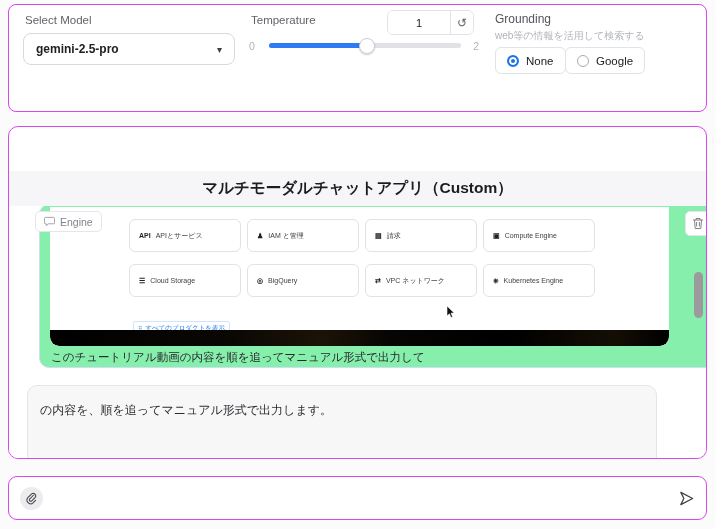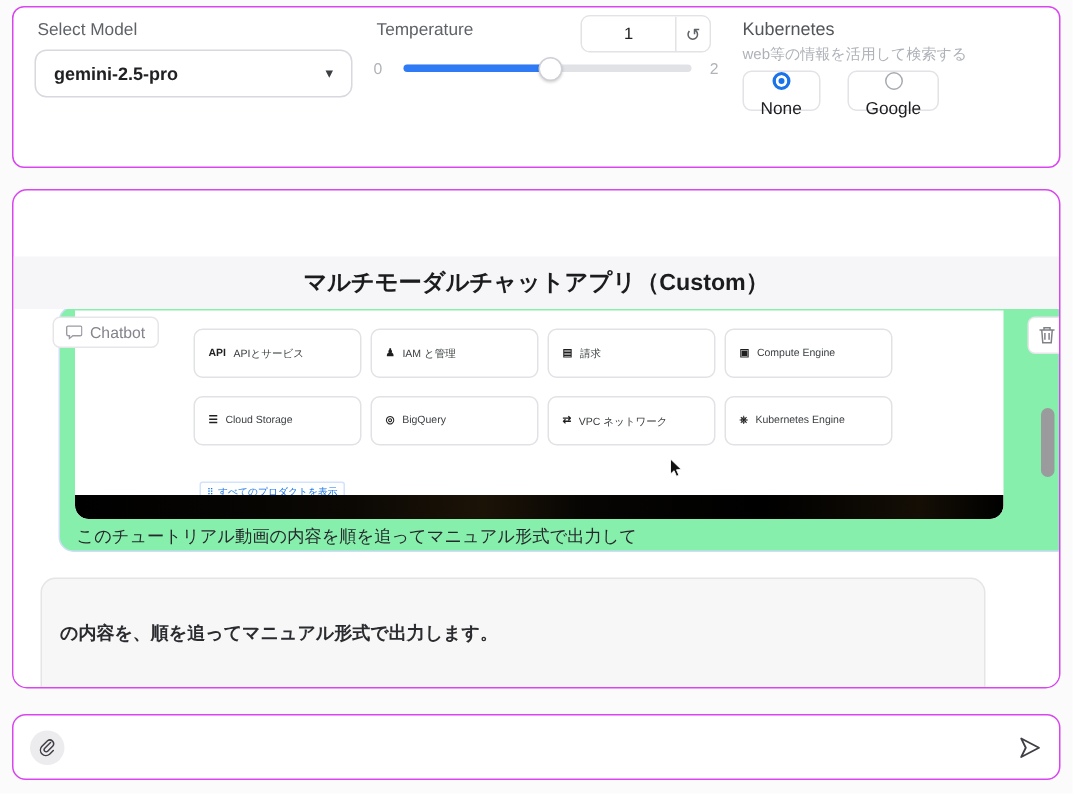--- a/index.html
+++ b/index.html
@@ -50,21 +50,21 @@
   .slider-handle{
     position:absolute;left:90px;top:-5px;width:14px;height:14px;border-radius:50%;
     background:#fff;border:1px solid #cfcfd6;box-shadow:0 1px 2px rgba(0,0,0,.18);cursor:grab;
   }
 
   .ground-label{left:486px;top:7px;font-size:12px;color:#52555a;}
   .ground-desc{position:absolute;left:486px;top:24px;font-size:10px;color:#aeb2b8;}
   .radio-opt{
     position:absolute;height:27px;border:1px solid #e2e2e7;border-radius:6px;background:#fff;
     display:flex;align-items:center;gap:7px;padding:0 11px;box-sizing:border-box;
-    font-size:11.5px;font-weight:500;color:#202124;cursor:pointer;flex-direction:column;
+    font-size:11.5px;font-weight:500;color:#202124;cursor:pointer;
   }
   .radio-none{left:486px;top:42px;}
   .radio-google{left:556px;top:42px;}
   .radio-rag{left:486px;top:76px;}
   .radio-circle{width:12px;height:12px;border-radius:50%;box-sizing:border-box;border:1.5px solid #a7abb2;background:#fff;flex:0 0 auto;}
   .radio-circle.on{border:2px solid #1a73e8;background:#1a73e8;box-shadow:inset 0 0 0 2px #fff;}
 
   
   .main-panel{left:8px;top:126px;width:699px;height:333px;border-radius:10px;overflow:hidden;}
   .main-header{height:35px;background:#f6f6f8;display:flex;align-items:center;justify-content:center;margin-top:44px;}
@@ -112,21 +112,21 @@
   .user-text{position:absolute;left:11px;top:145px;font-size:11.5px;color:#27282b;}
 
   .cursor{position:absolute;left:437px;top:100px;}
 
   .bot-bubble{
     position:absolute;left:18px;top:179px;width:630px;height:140px;
     background:#f7f7f8;border:1px solid #e5e5e8;border-radius:10px;box-sizing:border-box;
     padding:9px 12px;
   }
   .bot-line{font-size:12px;line-height:23px;color:#2b2c2f;}
-  .bot-line.para{margin-top:16px;font-weight:bold;}
+  .bot-line.para{margin-top:4px;}
   .bot-hr{position:absolute;left:14px;right:14px;top:104px;height:1px;background:#dddde1;}
 
   .scroll-thumb{position:absolute;left:685px;top:66px;width:9px;height:46px;border-radius:5px;background:#9b9b9e;cursor:grab;}
   .scroll-down{position:absolute;left:683px;top:280px;font-size:9px;color:#8a8a8e;cursor:pointer;}
 
   
   .input-panel{left:8px;top:476px;width:699px;height:44px;border-radius:9px;display:flex;align-items:center;padding:0 11px;box-sizing:border-box;gap:8px;background:#fff;}
   .attach-btn{
     width:23px;height:23px;border-radius:50%;background:#ececef;border:0;
     display:flex;align-items:center;justify-content:center;cursor:pointer;flex:0 0 auto;padding:0;
@@ -152,21 +152,21 @@
   </div>
   <div class="slider-row">
     <span class="slider-min">0</span>
     <div class="slider-track">
       <div class="slider-fill"></div>
       <div class="slider-handle"></div>
     </div>
     <span class="slider-max">2</span>
   </div>
 
-  <div class="ctl-label ground-label">Kubernetes</div>
+  <div class="ctl-label ground-label">Grounding</div>
   <div class="ground-desc">web等の情報を活用して検索する</div>
   <div class="radio-opt radio-none">
     <span class="radio-circle on"></span>
     <span>None</span>
   </div>
   <div class="radio-opt radio-google">
     <span class="radio-circle"></span>
     <span>Google</span>
   </div>
 </section>
@@ -229,21 +229,21 @@
 
     <div class="bot-bubble">
       <div class="bot-line para">の内容を、順を追ってマニュアル形式で出力します。</div>
       <div class="bot-hr"></div>
     </div>
 
     <div class="chip">
       <svg width="11" height="11" viewBox="0 0 12 12">
         <path d="M1.5 1.5 h9 a1 1 0 0 1 1 1 v5 a1 1 0 0 1 -1 1 h-5.5 l-2.5 2 v-2 h-1 a1 1 0 0 1 -1 -1 v-5 a1 1 0 0 1 1 -1 z" fill="none" stroke="#9b9ba3" stroke-width="1"></path>
       </svg>
-      <span>Chatbot</span>
+      <span>Engine</span>
     </div>
     <div class="trash-btn">
       <svg width="12" height="13" viewBox="0 0 12 13">
         <path d="M1 3 h10 M4 3 V1.5 h4 V3 M2.5 3 l.7 8.5 h5.6 l.7 -8.5 M4.6 5 v4.5 M7.4 5 v4.5" fill="none" stroke="#808089" stroke-width="1"></path>
       </svg>
     </div>
 
     <div class="scroll-thumb"></div>
     <div class="scroll-down">▼</div>
   </div>

